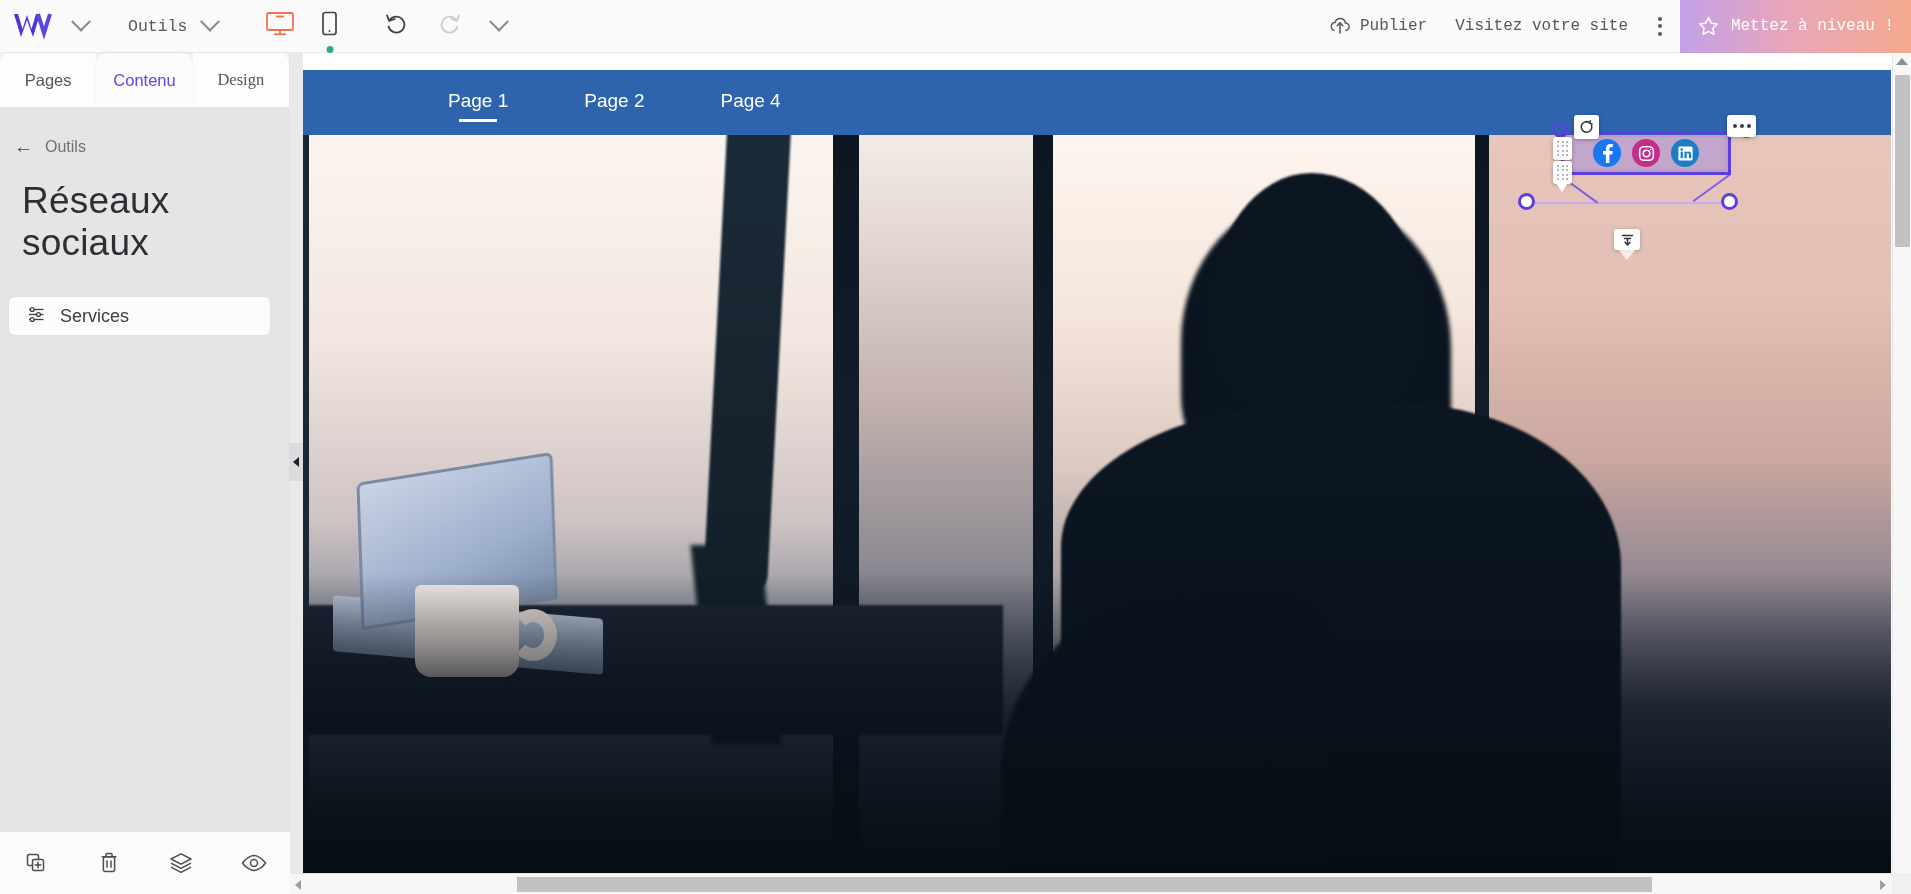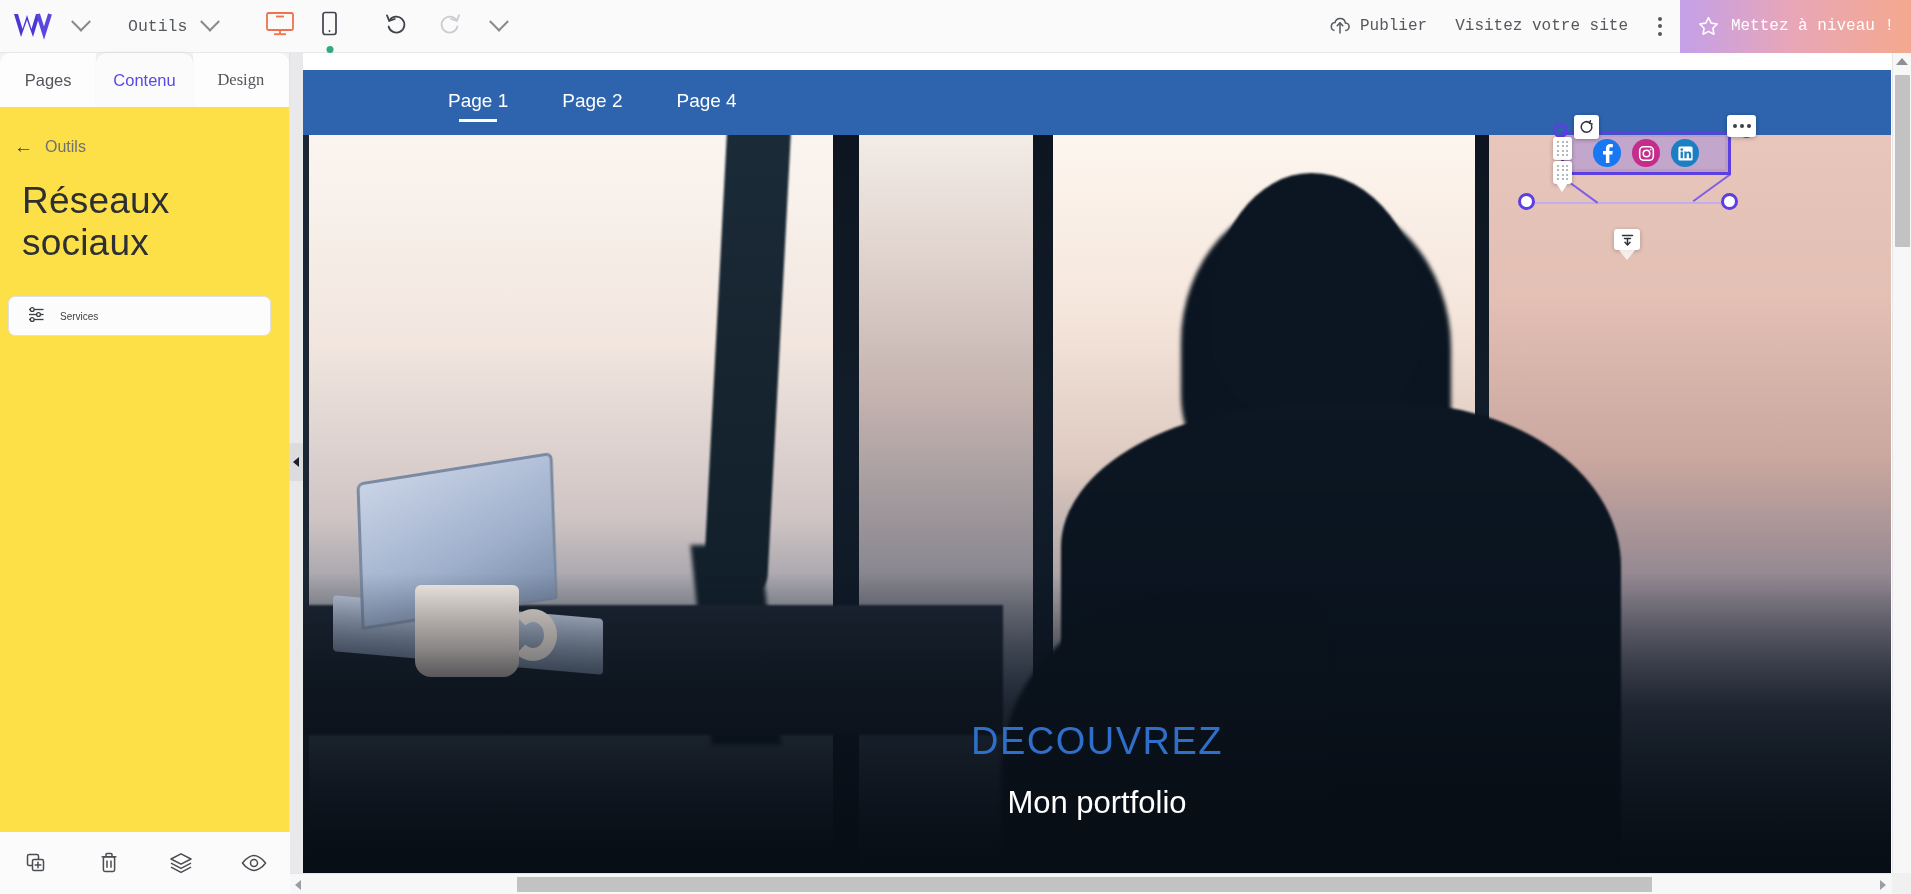--- a/index.html
+++ b/index.html
@@ -57,21 +57,21 @@
     height: 53px; width: 231px;
     background: linear-gradient(90deg,#c3a0e8 0%, #e8a6b8 48%, #f4a98e 100%);
     display: flex; align-items: center; justify-content: center;
     gap: 11px; color: #fff; font-size: 16px; cursor: pointer;
   }
 
   
   .leftpanel {
     position:absolute; top: 53px; left: 0;
     width: 290px; height: 841px;
-    background: #fde047;
+    background: #e5e5e5;
     border-right: 1px solid #e3e3e3;
   }
   .tabs { display:flex; height: 54px; background:#f2f2f3; }
   .tab {
     flex: 1; display:flex; align-items:center; justify-content:center;
     font-size: 16.5px; color: #52555a; cursor: pointer;
     background: #fdfdfd;
   }
   .tab.active {
     color: #5a4ae3; background: #fbfbfb;
@@ -92,21 +92,21 @@
     padding: 24px 0 0 22px; letter-spacing: .2px;
   }
   .svc-box {
     margin: 32px 18px 0 8px;
     height: 40px;
     border: 1px solid #e0e0e2; border-radius: 7px;
     background: #fcfcfc;
     display:flex; align-items:center; gap: 14px;
     padding-left: 18px; cursor: pointer;
   }
-  .svc-label { font-size: 10px; color: #3b3e43; }
+  .svc-label { font-size: 18px; color: #3b3e43; }
   .leftfoot {
     position:absolute; bottom: 0; left: 0;
     width: 290px; height: 62px;
     display:flex; align-items:center;
     background: #fbfbfb;
   }
   .foot-btn { width: 76px; display:flex; align-items:center; justify-content:center; cursor:pointer; }
 
   
   .collapse-handle {
@@ -129,21 +129,21 @@
     position:absolute; top: 53px; left: 303px;
     width: 1588px; height: 820px;
     overflow: hidden; background: #ffffff;
   }
   .site-nav {
     position:absolute; top: 17px; left: 0;
     width: 1588px; height: 65px;
     background: #2d64ad;
     display:flex; align-items:center;
   }
-  .nav-items { display:flex; gap: 50px; margin-left: 143px; text-align: center; }
+  .nav-items { display:flex; gap: 72px; margin-left: 143px; text-align: center; }
   .nav-item {
     position:relative; font-size: 19px; color: #ffffff;
     padding: 6px 2px 10px; cursor: pointer;
   }
   .nav-item.active::after {
     content:""; position:absolute; bottom: 0; left: 50%;
     transform: translateX(-50%);
     width: 38px; height: 3px; background: #ffffff;
   }
 
@@ -575,24 +575,20 @@
     </div>
 
     <div class="desk"></div>
     <div class="laptop-base"></div>
     <div class="laptop-screen"></div>
     <div class="mug-handle"></div>
     <div class="mug"></div>
 
     <div class="hero-bottom-fade"></div>
 
-    <div class="hero-text">
-      <div class="hero-h1">DECOUVREZ</div>
-      <div class="hero-h2">Mon portfolio</div>
-    </div>
   </div>
 
   <div class="guide-bottom"></div>
   <div class="diag" style="left:1258px; top:122px; width:46px; transform:rotate(36deg);"></div>
   <div class="diag" style="left:1428px; top:122px; width:46px; transform:rotate(144deg);"></div>
 
   <div class="widget-sel">
     <div class="sel-outer"></div>
     <div class="sel-inner">
       <span class="soc soc-fb">

